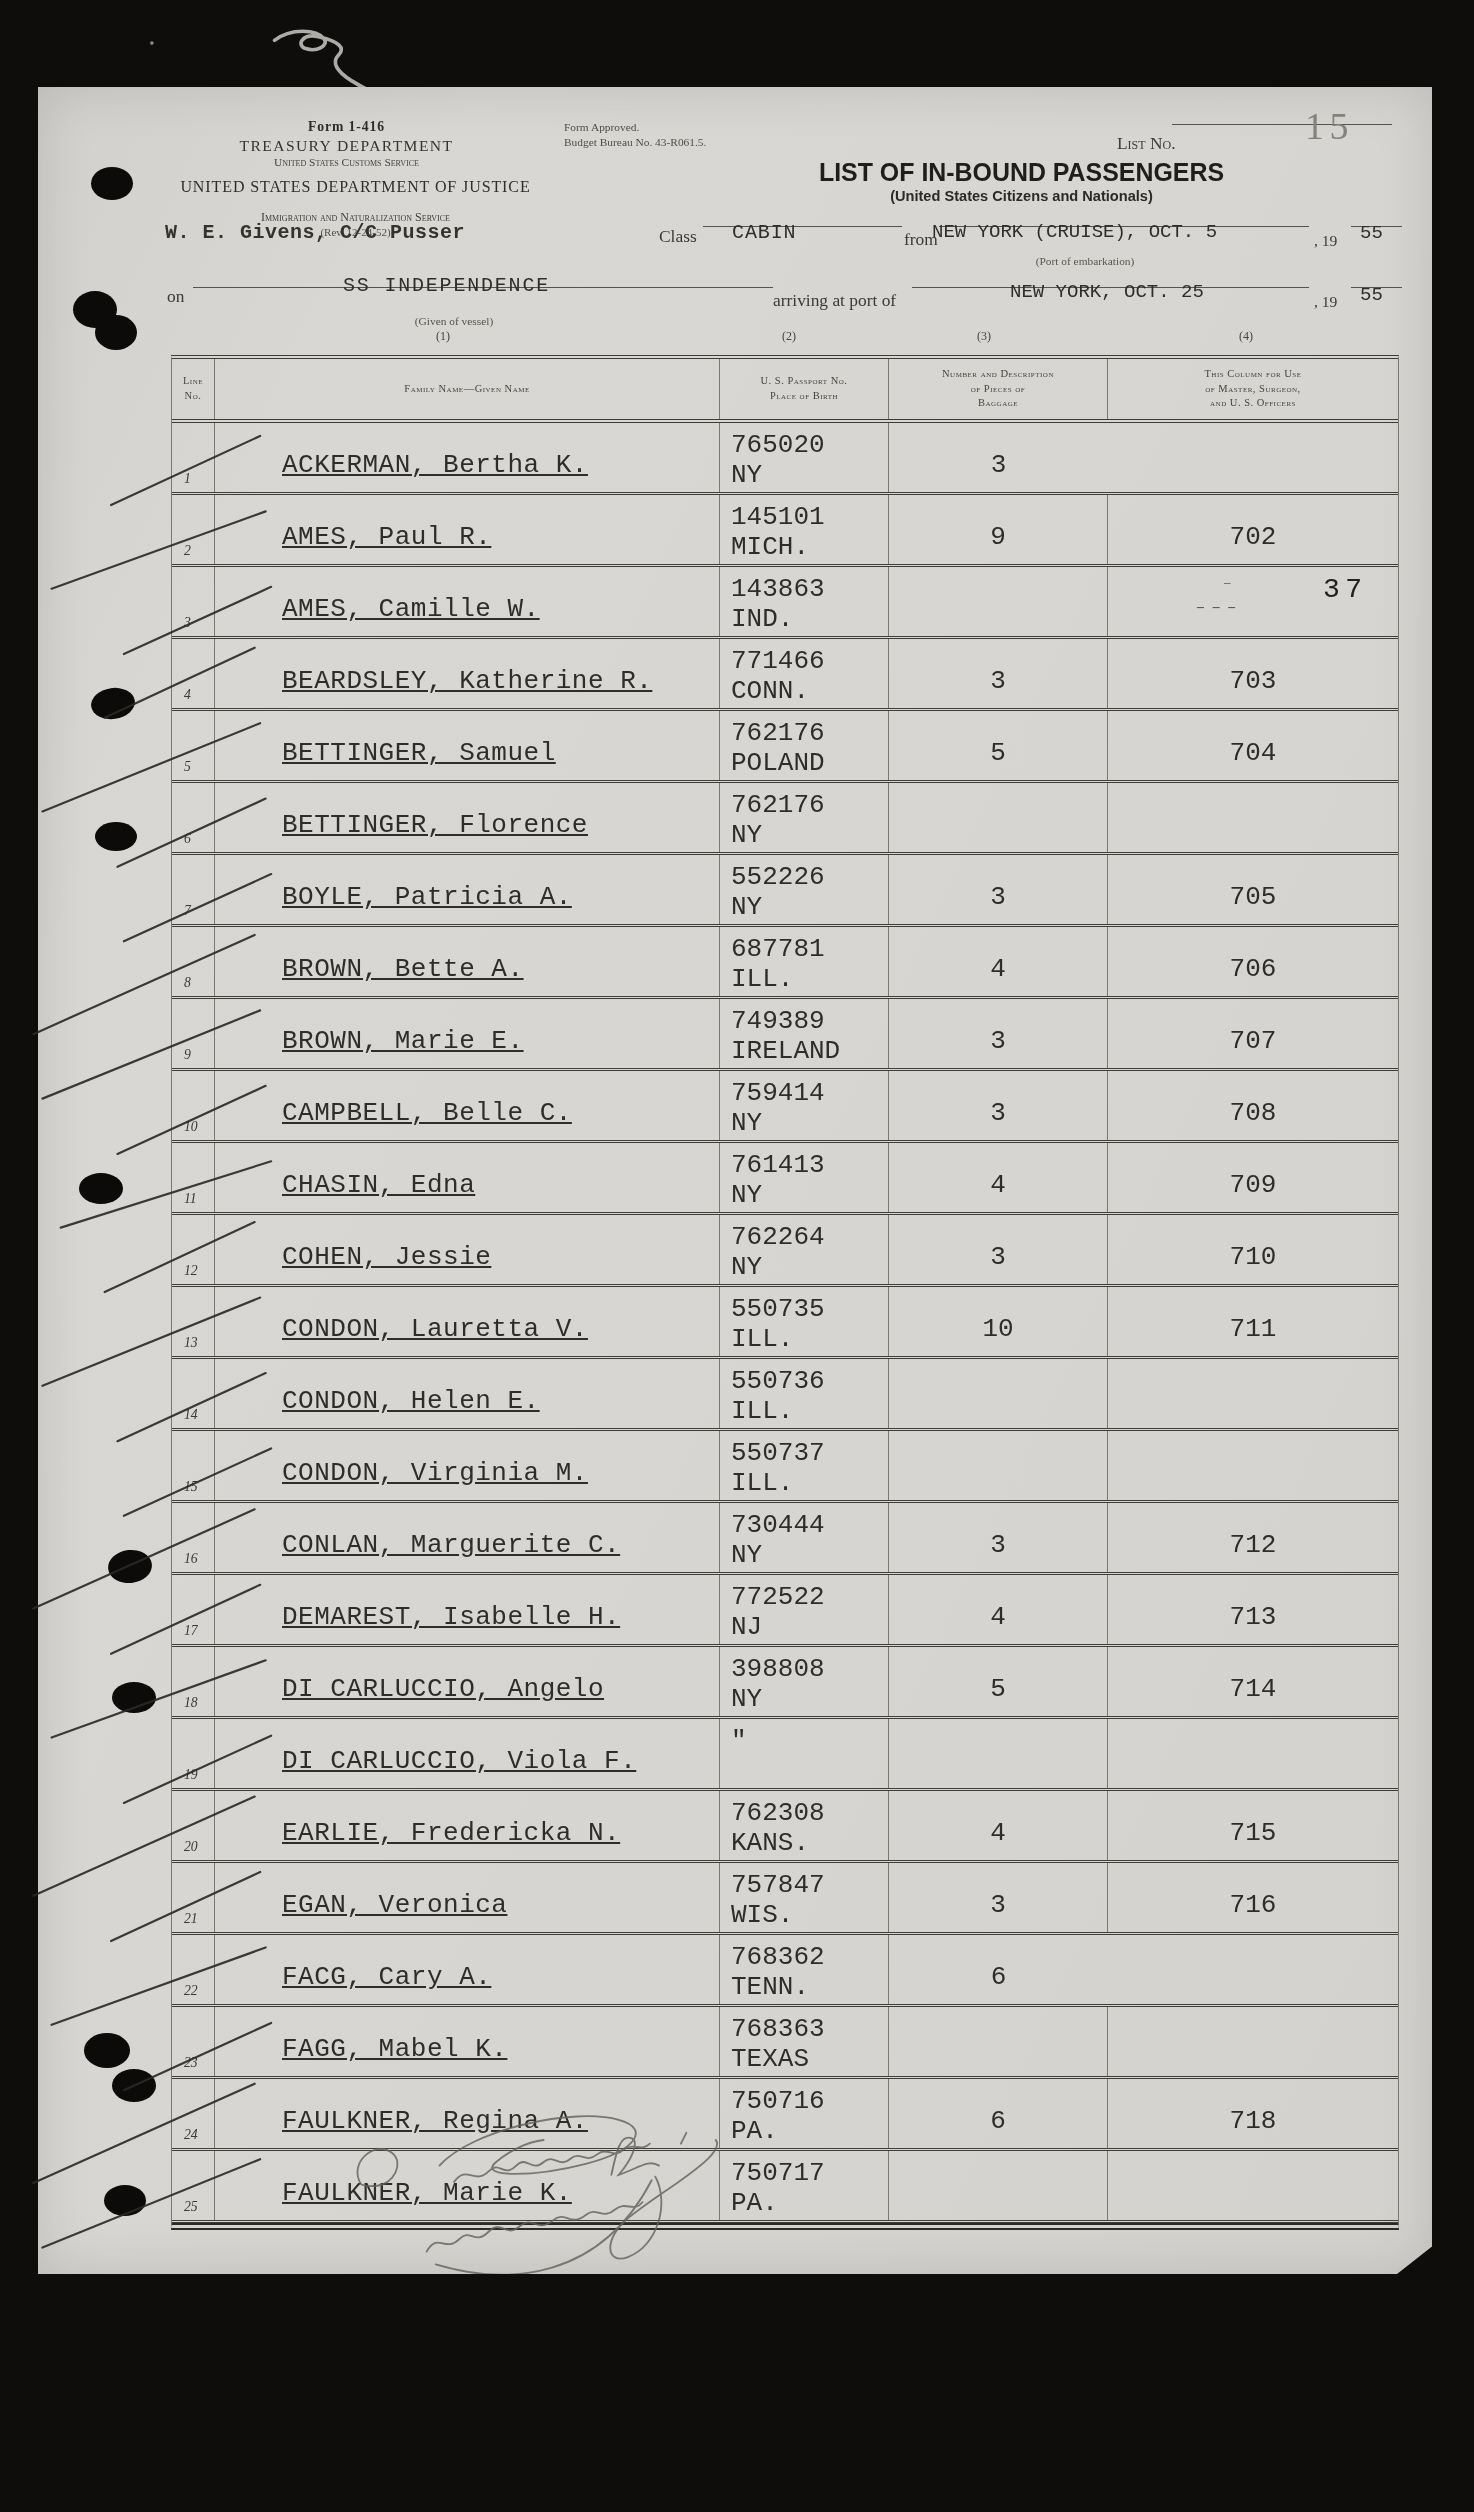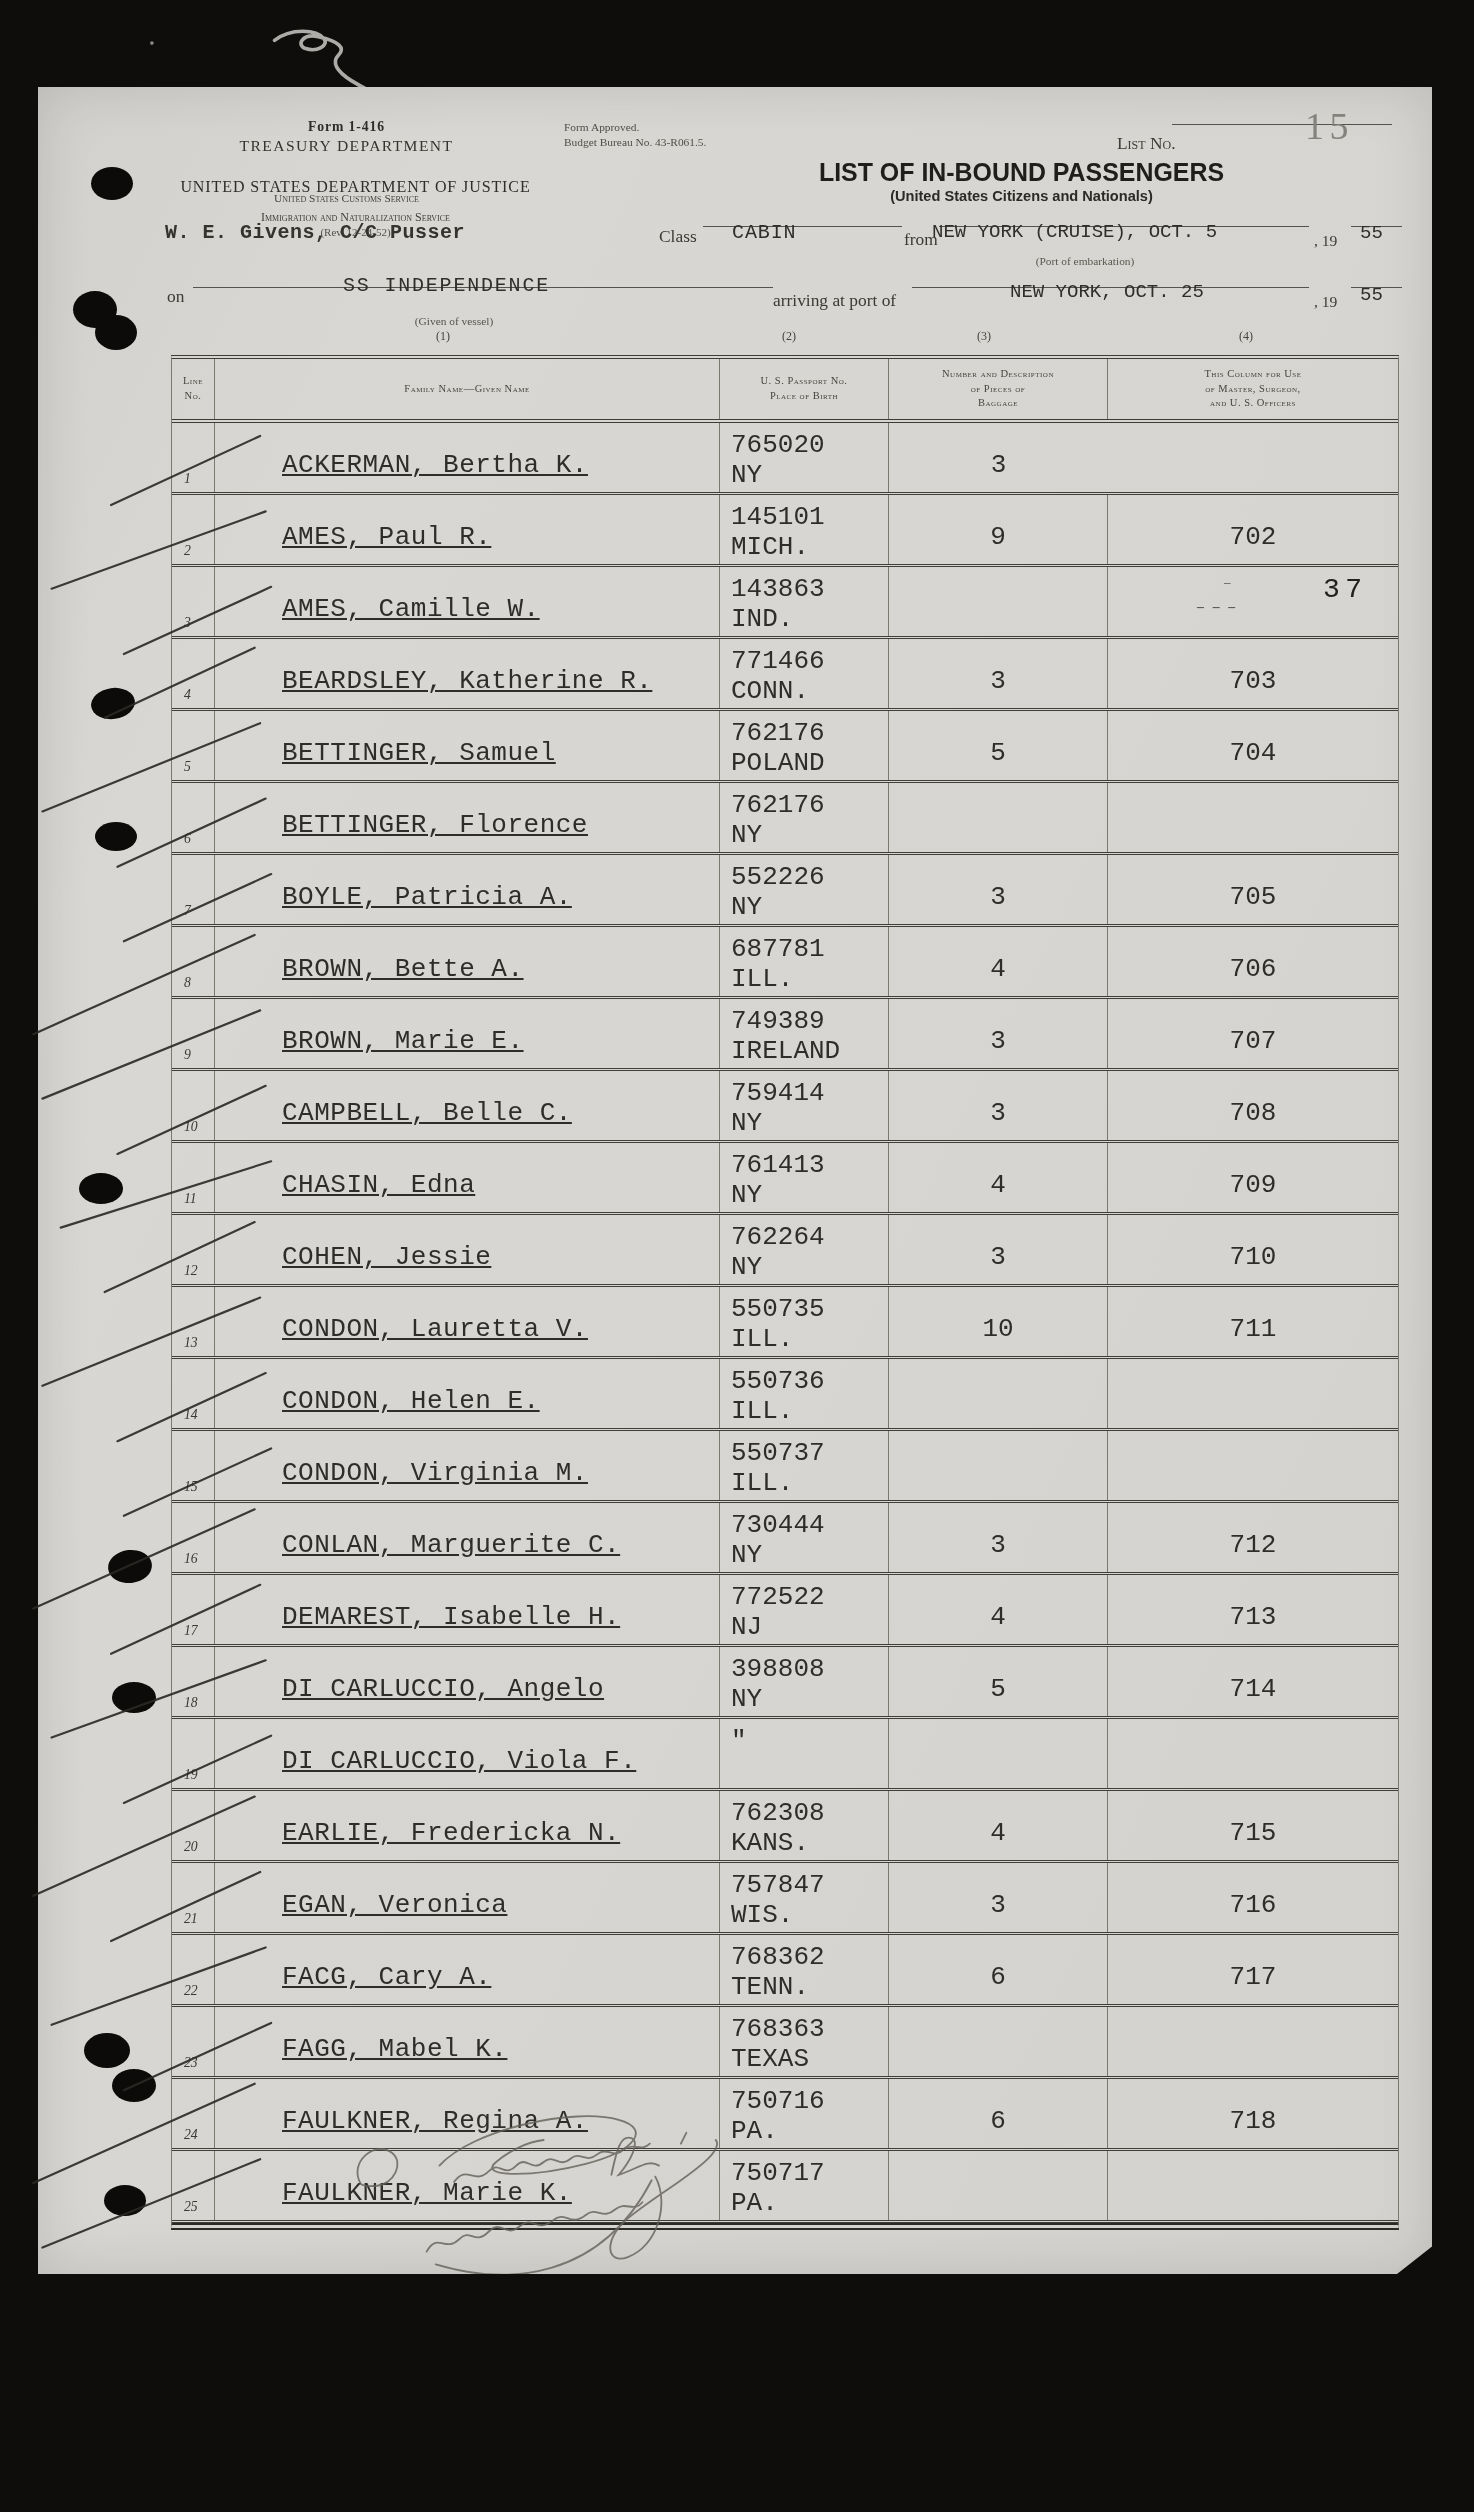--- a/index.html
+++ b/index.html
@@ -14,21 +14,21 @@
   
   .ctr{text-align:center;}
   .serif{color:#3b3a35;}
   .sc{font-variant:small-caps;}
   .tw{font-family:"Liberation Mono",monospace;color:#302e2a;}
   .rule{position:absolute;border-bottom:1.4px solid #55534d;}
   .blk{position:absolute;}
   #form-head{left:119px;top:31px;width:403px;line-height:1.28;}
   #form-no{font-weight:bold;font-size:13.7px;color:#2e2d29;letter-spacing:0.9px;}
   #dept1{font-size:15.6px;letter-spacing:1.4px;color:#35342f;}
-  #dept1s{font-size:11.4px;color:#45443e;margin-top:36px;}
+  #dept1s{font-size:11.4px;color:#45443e;}
   #approved{left:538px;top:33px;width:256px;font-size:11.4px;color:#504e47;line-height:1.3;}
   #doj{left:110px;top:90px;width:439px;line-height:1.3;}
   #doj1{font-size:16px;letter-spacing:0.9px;color:#2f2e2a;}
   #doj2{font-size:12px;color:#403f39;margin-top:12px;}
   #rev{font-size:11px;color:#55534c;}
   #purser{left:139px;top:134px;font-size:20px;letter-spacing:0.5px;font-weight:bold;color:#35332e;}
   #listno-lab{left:1091px;top:46px;font-size:17.4px;color:#3d3c36;}
   #listno-val{left:1279px;top:16.5px;font-size:38px;letter-spacing:5.5px;color:#84827c;font-family:"Liberation Serif",serif;}
   #title{left:767px;top:70px;width:457px;font-family:"Liberation Sans",sans-serif;font-weight:bold;
          font-size:26.5px;letter-spacing:0px;color:#1f1e1b;transform:scaleX(.94);transform-origin:center;}
@@ -410,21 +410,20 @@
           </div>
 
           <div class="prow grid5">
             <div class="c-line">
               <span class="n">22</span>
             </div>
             <div class="c-name tw-cell">FACG, Cary A.</div>
             <div class="c-pass tw-cell"><span>768362</span>
 <span>TENN.</span></div>
             <div class="c-bag tw-cell">6</div>
-            <div class="c-off tw-cell">717</div>
           </div>
 
           <div class="prow grid5">
             <div class="c-line">
               <span class="n">23</span>
             </div>
             <div class="c-name tw-cell">FAGG, Mabel K.</div>
             <div class="c-pass tw-cell"><span>768363</span>
 <span>TEXAS</span></div>
             <div class="c-bag tw-cell"></div>

